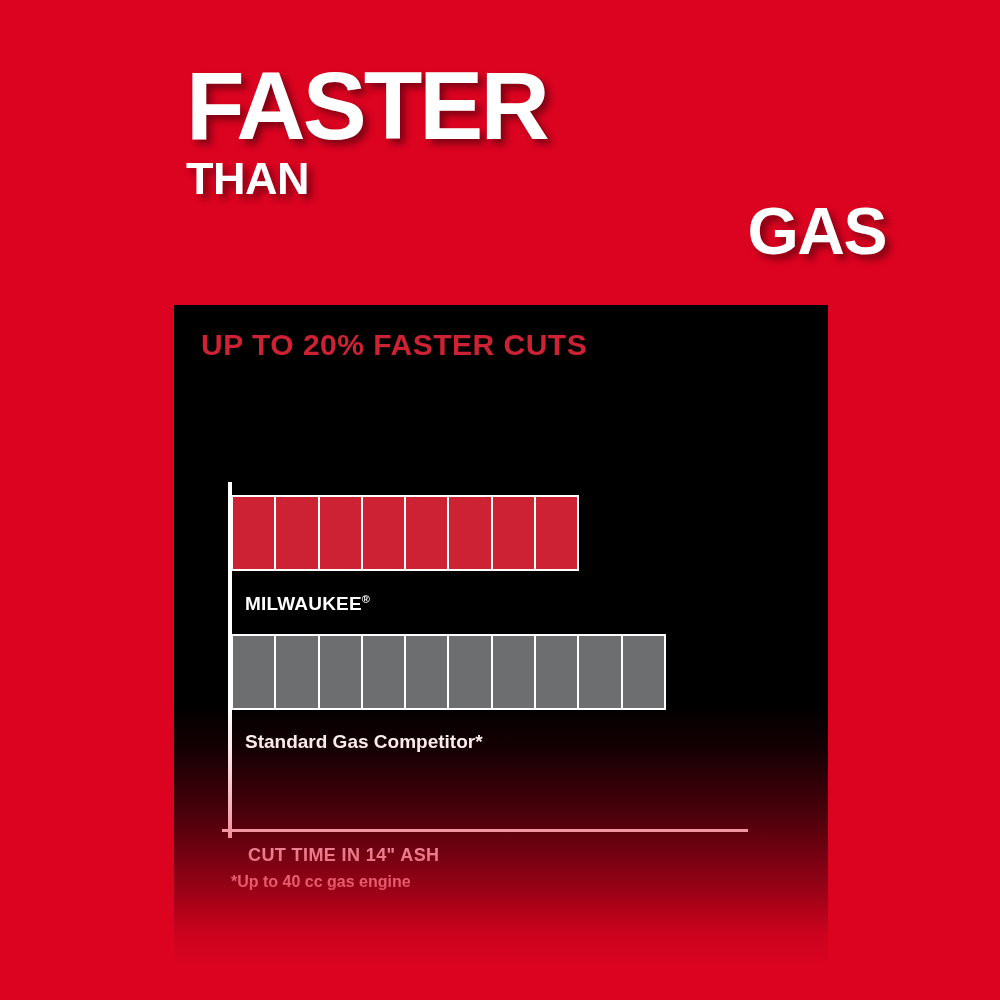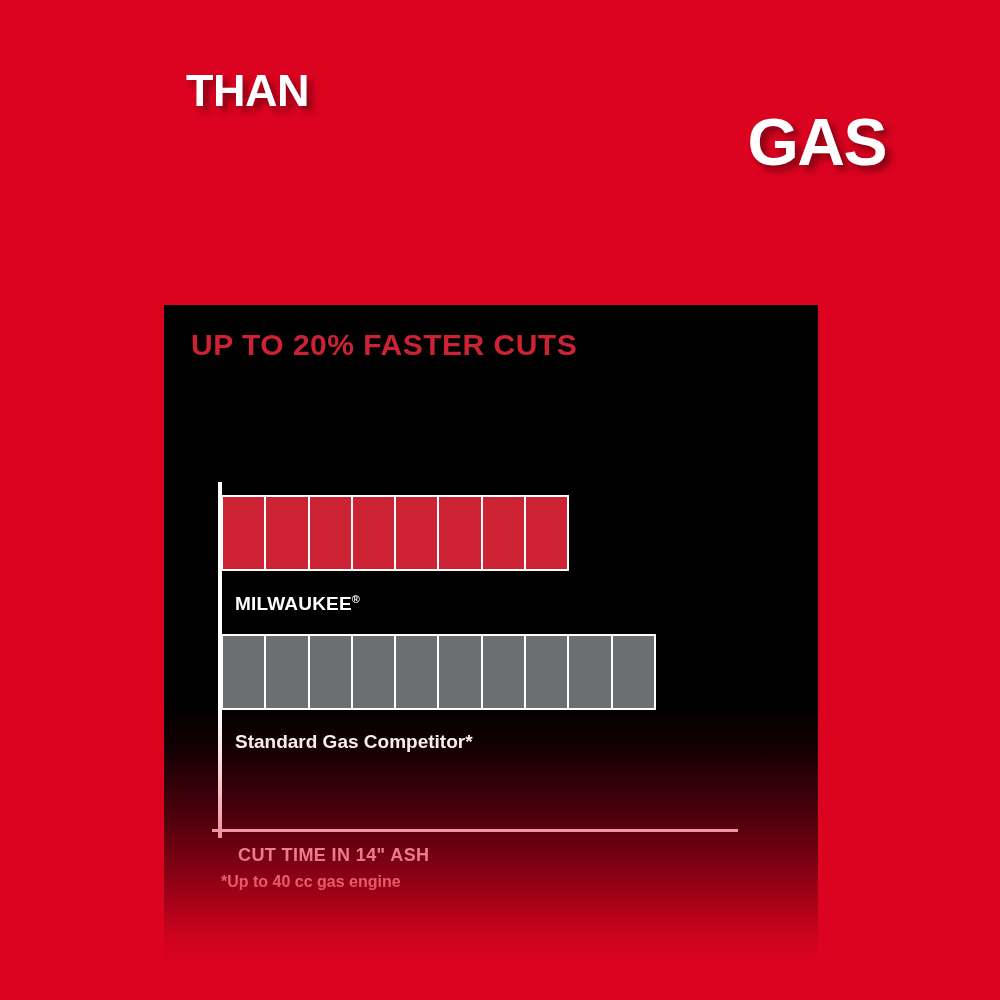--- a/index.html
+++ b/index.html
@@ -42,21 +42,21 @@
   #hl-gas {
     font-size: 66px;
     letter-spacing: -1.5px;
     margin-top: 1px;
     text-align: right;
   }
 
   
   #chart-panel {
     position: absolute;
-    left: 164px;
+    left: 174px;
     top: 305px;
     width: 654px;
     height: 660px;
     background: #000000;
     overflow: hidden;
   }
   #panel-fade {
     position: absolute;
     left: 0;
     right: 0;
@@ -181,20 +181,21 @@
     color: #ffffff;
     font-size: 16px;
     font-weight: bold;
     white-space: nowrap;
   }
 </style>
 </head>
 <body>
 
 <div id="headline">
+  <div class="hl-line" id="hl-faster">FASTER</div>
   <div class="hl-line" id="hl-than">THAN</div>
   <div class="hl-line" id="hl-gas">GAS</div>
 </div>
 
 <div id="chart-panel">
 
   <div id="chart-title">UP TO 20% FASTER CUTS</div>
 
   <div id="plot">
 

